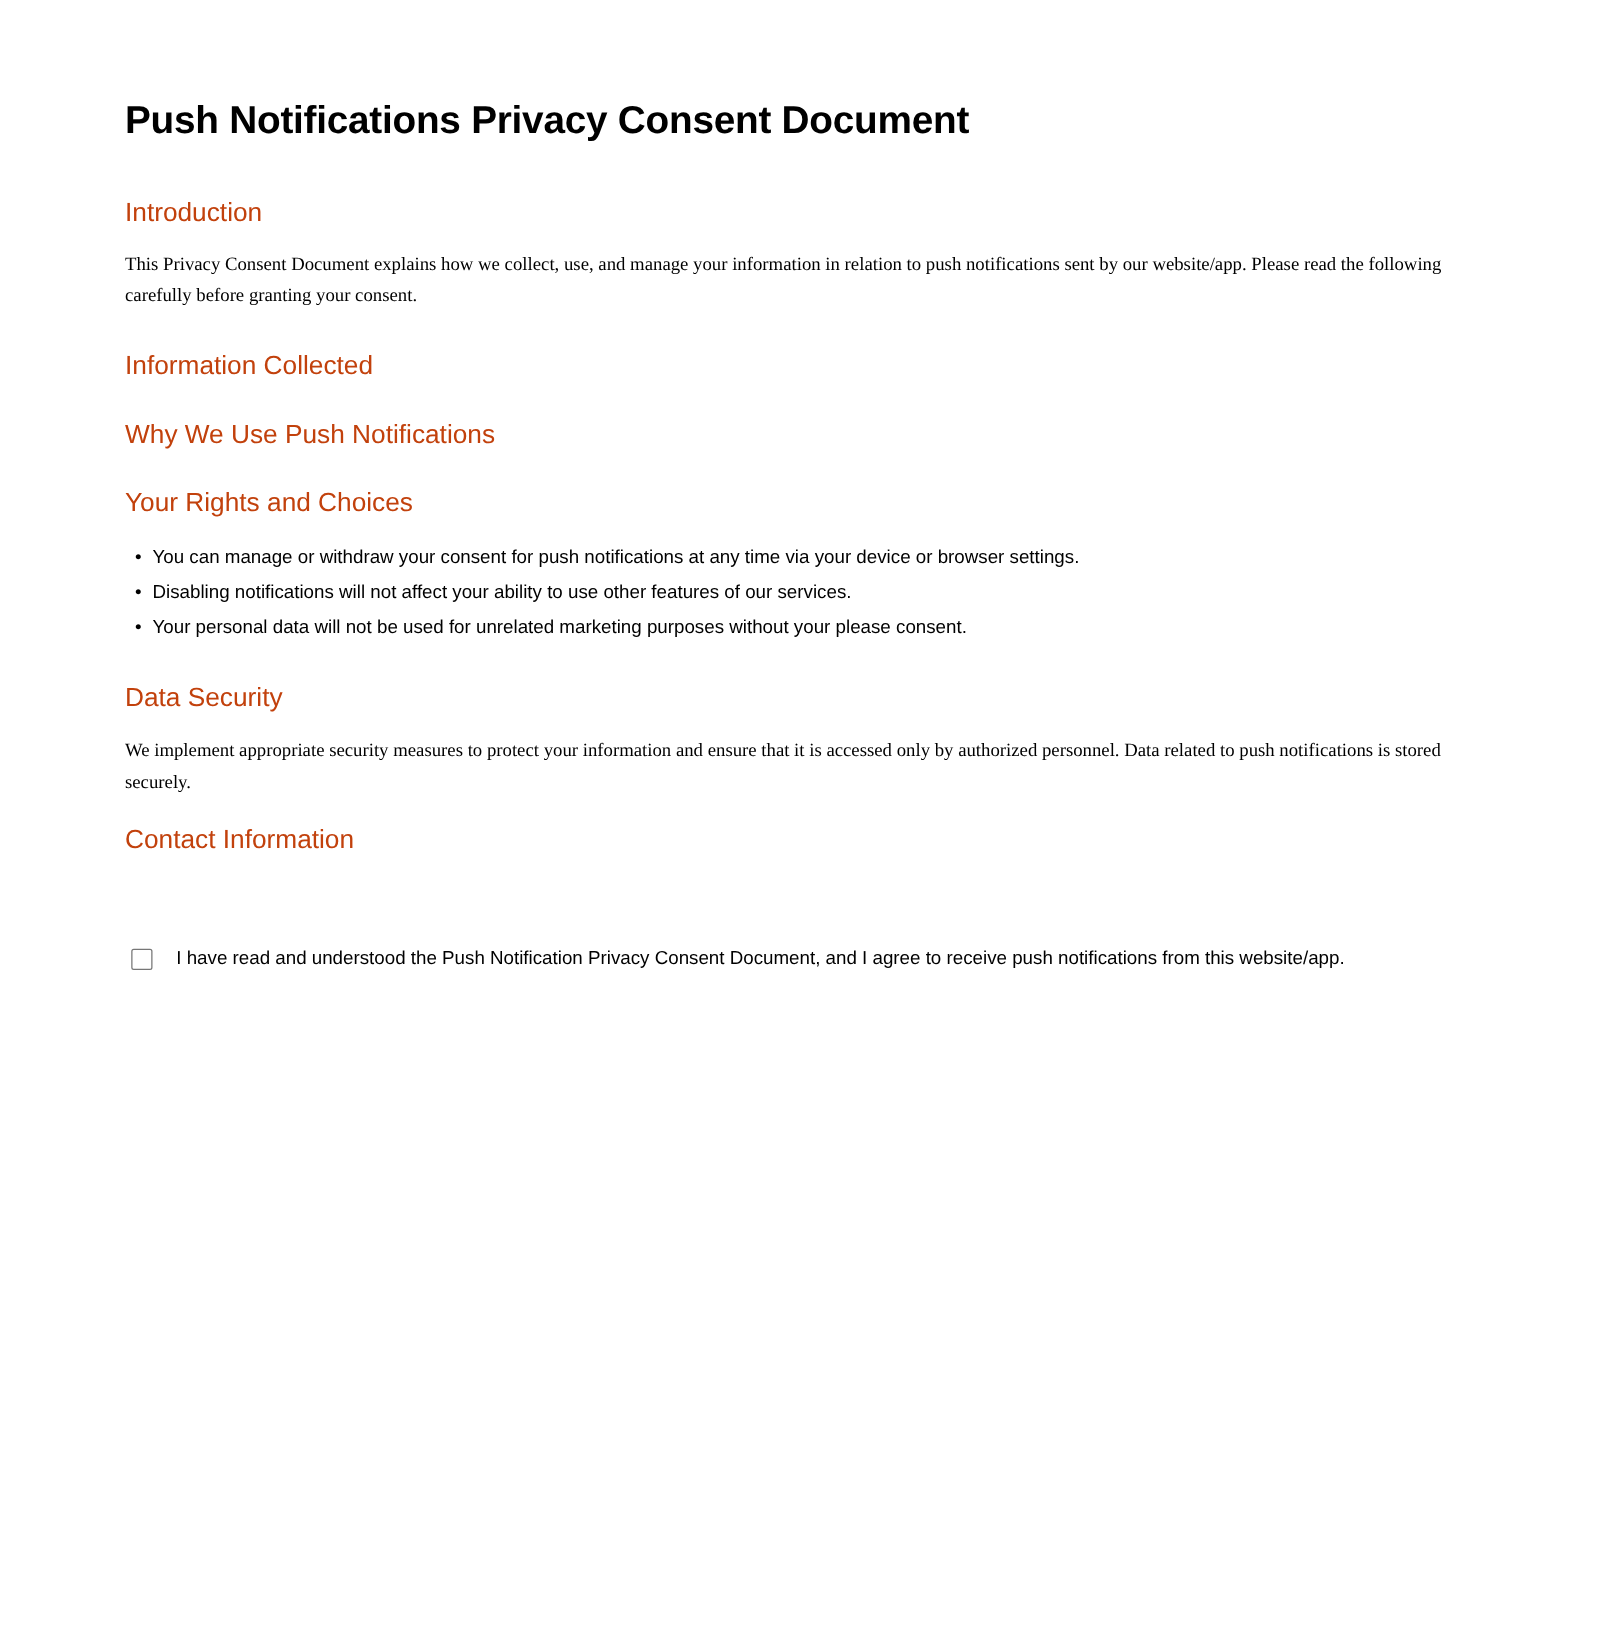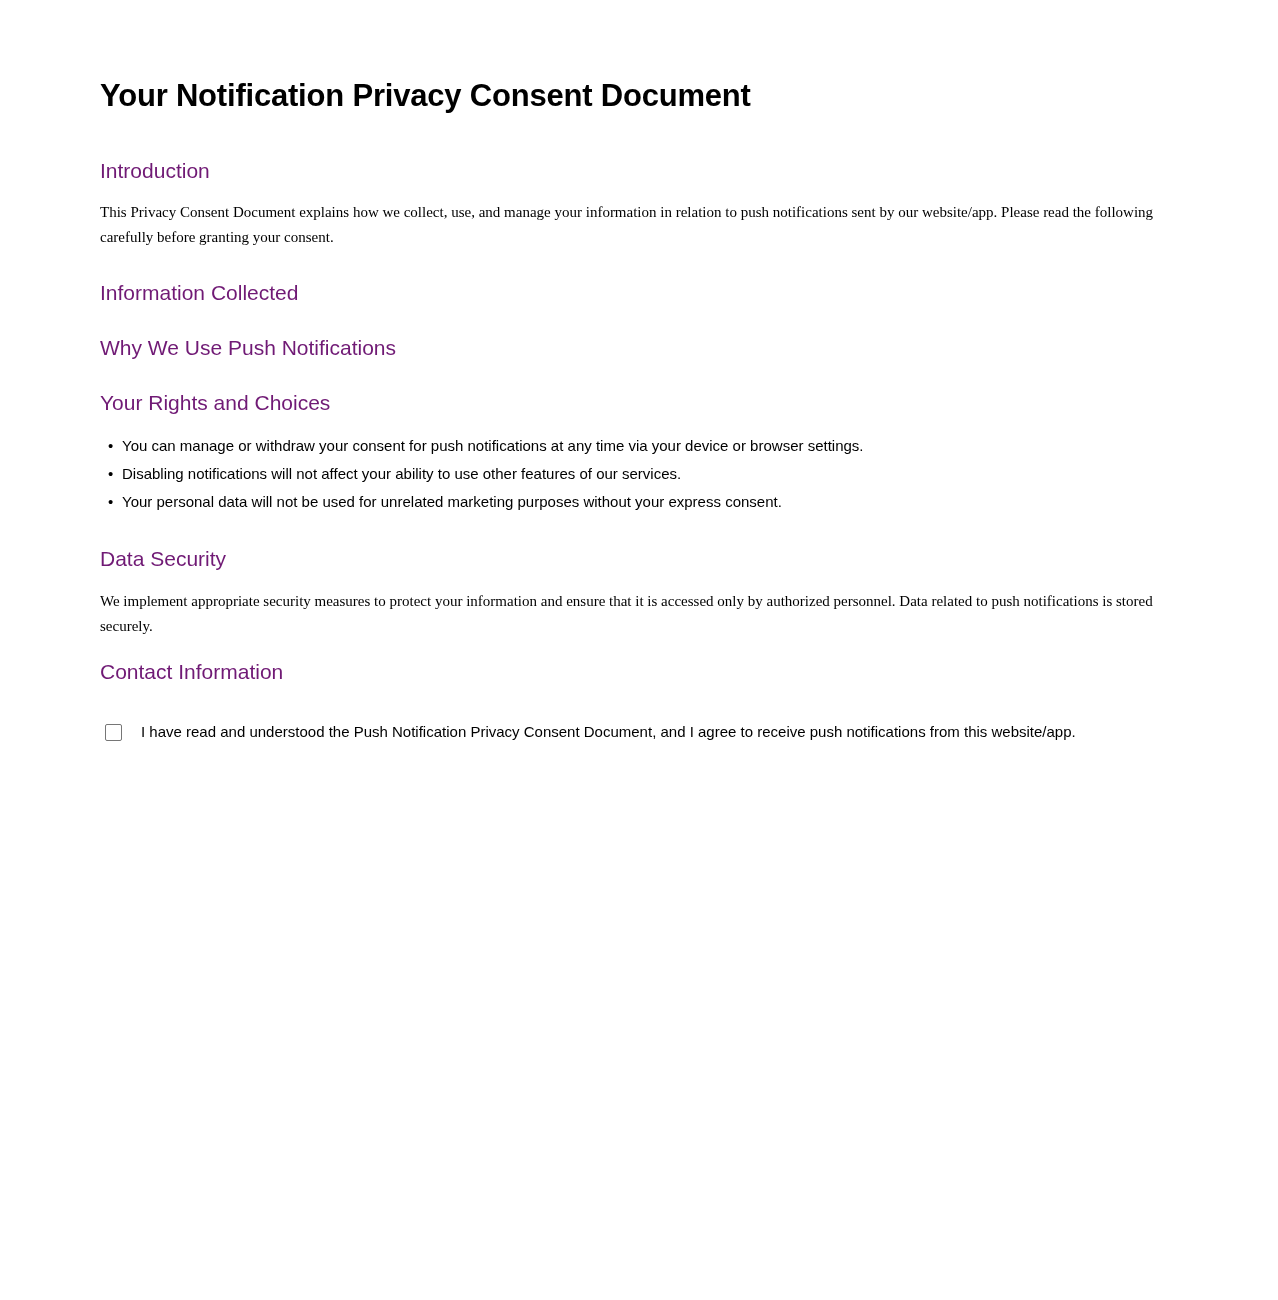--- a/index.html
+++ b/index.html
@@ -32,21 +32,21 @@
     color: #000000;
   }
   .section {
     margin: 0 0 26px 0;
   }
   .section-heading {
     font-size: 21px;
     font-weight: normal;
     line-height: 1.2;
     margin: 0 0 17px 0;
-    color: #701a75;
+    color: #c2410c;
   }
   .section + .section {
     margin-top: 0;
   }
   .para {
     font-size: 15px;
     line-height: 25px;
     margin: 0;
     color: #000000;
     font-family: Liberation Serif, serif;
@@ -71,21 +71,21 @@
     line-height: 28px;
     color: #000000;
   }
   .gap-intro { margin-bottom: 30px; }
   .gap-list  { margin-bottom: 30px; }
   .gap-sec   { margin-bottom: 20px; }
 
   .consent-row {
     display: flex;
     align-items: flex-start;
-    margin-top: 37px;
+    margin-top: 72px;
     text-align: right;
   }
   .checkbox {
     width: 17px;
     height: 17px;
     min-width: 17px;
     border: 1px solid #767676;
     border-radius: 2px;
     background: #ffffff;
     margin: 3px 0 0 5px;
@@ -99,41 +99,41 @@
     color: #000000;
     cursor: pointer;
   }
 </style>
 </head>
 <body>
 
 <div class="page">
   <div class="content">
 
-    <h1 class="doc-title">Your Notification Privacy Consent Document</h1>
+    <h1 class="doc-title">Push Notifications Privacy Consent Document</h1>
 
     <div class="section gap-intro">
       <h2 class="section-heading">Introduction</h2>
       <p class="para">This Privacy Consent Document explains how we collect, use, and manage your information in relation to push notifications sent by our website/app. Please read the following carefully before granting your consent.</p>
     </div>
 
     <div class="section gap-list">
       <h2 class="section-heading">Information Collected</h2>
     </div>
 
     <div class="section gap-list">
       <h2 class="section-heading">Why We Use Push Notifications</h2>
     </div>
 
     <div class="section gap-list">
       <h2 class="section-heading">Your Rights and Choices</h2>
       <ul class="bullets">
         <li>You can manage or withdraw your consent for push notifications at any time via your device or browser settings.</li>
         <li>Disabling notifications will not affect your ability to use other features of our services.</li>
-        <li>Your personal data will not be used for unrelated marketing purposes without your express consent.</li>
+        <li>Your personal data will not be used for unrelated marketing purposes without your please consent.</li>
       </ul>
     </div>
 
     <div class="section gap-sec">
       <h2 class="section-heading">Data Security</h2>
       <p class="para">We implement appropriate security measures to protect your information and ensure that it is accessed only by authorized personnel. Data related to push notifications is stored securely.</p>
     </div>
 
     <div class="section">
       <h2 class="section-heading">Contact Information</h2>

